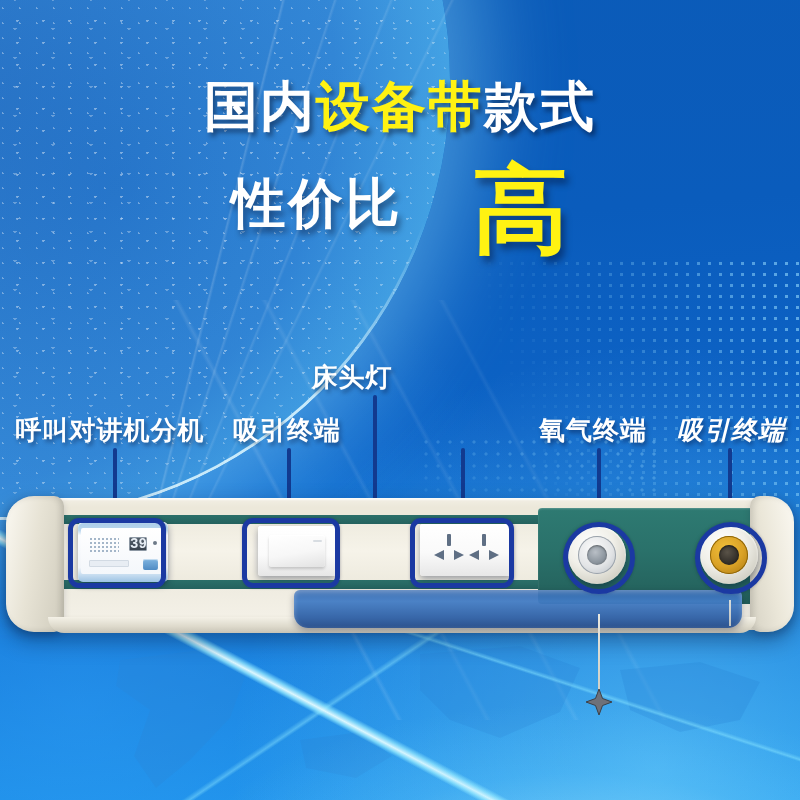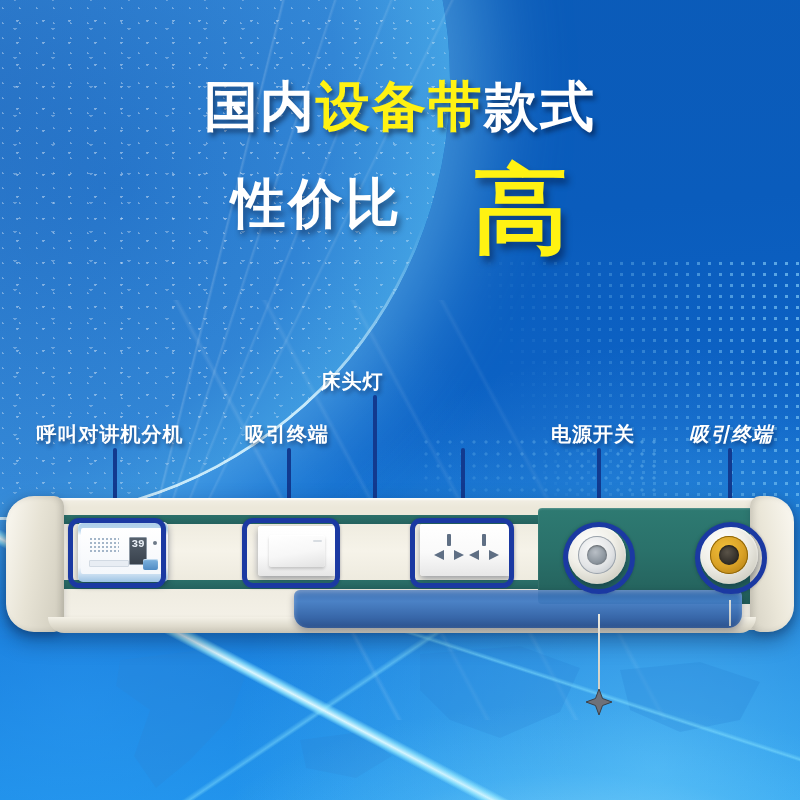--- a/index.html
+++ b/index.html
@@ -124,21 +124,21 @@
   #bigchar {
     font-size:96px; font-weight:bold; color:#fff212; line-height:.92;
     text-shadow:4px 6px 7px rgba(0,0,25,.40);
     position:relative; top:6px;
   }
 
   
   .callout { position:absolute; }
   .callout .ctext {
     position:absolute; bottom:0; left:50%; transform:translateX(-50%);
-    font-size:20px; font-weight:bold; color:#ffffff; white-space:nowrap;
+    font-size:26px; font-weight:bold; color:#ffffff; white-space:nowrap;
     letter-spacing:1px; text-shadow:2px 3px 4px rgba(0,0,30,.40);
   }
   .leader {
     position:absolute; width:4px; background:#123a8f; border-radius:2px;
   }
 
   
   #panel-wrap { position:absolute; left:8px; top:498px; width:784px; height:132px; }
 
   #panel {
@@ -201,24 +201,24 @@
   #intercom-face {
     position:absolute; left:3px; top:6px; right:3px; bottom:8px;
     background:linear-gradient(180deg,#ffffff 0%,#f4f7fb 100%); border-radius:2px;
   }
   #speaker-grille {
     position:absolute; left:8px; top:9px; width:30px; height:16px;
     background-image:radial-gradient(circle, #9fb2c6 .9px, transparent 1.2px);
     background-size:4px 4px; opacity:.95;
   }
   #ic-display {
-    position:absolute; left:48px; top:9px; width:18px; height:28px;
+    position:absolute; left:48px; top:9px; width:18px; height:14px;
     background:linear-gradient(180deg,#55606c,#39424d);
     border:1px solid #8c97a3; border-radius:1px;
-    color:#e8eef5; font-size:11px; font-weight:bold; line-height:12px; text-align:center;
+    color:#e8eef5; font-size:14px; font-weight:bold; line-height:12px; text-align:center;
     font-family:"Liberation Mono","DejaVu Sans Mono",monospace;
   }
   #ic-led { position:absolute; left:72px; top:13px; width:4px; height:4px; border-radius:50%; background:#6d7a88; }
   #ic-bar { position:absolute; left:8px; top:32px; width:40px; height:7px; background:#e8edf3; border:1px solid #d2dae3; border-radius:1px; }
   #ic-button {
     position:absolute; right:7px; bottom:4px; width:15px; height:11px; border-radius:2px;
     background:linear-gradient(180deg,#7fb4e0,#4f8bc4);
     box-shadow:inset 0 1px 1px rgba(255,255,255,.6);
   }
 
@@ -321,21 +321,21 @@
   <div class="leader" style="left:287px; top:448px; height:73px;"></div>
 
   <div class="callout" style="left:272px; top:355px; width:160px; height:40px;">
     <span class="ctext">床头灯</span>
   </div>
   <div class="leader" style="left:373px; top:395px; height:204px;"></div>
 
   <div class="leader" style="left:461px; top:448px; height:73px;"></div>
 
   <div class="callout" style="left:528px; top:408px; width:130px; height:40px;">
-    <span class="ctext">电源开关</span>
+    <span class="ctext">氧气终端</span>
   </div>
   <div class="leader" style="left:597px; top:448px; height:82px;"></div>
 
   <div class="callout" style="left:664px; top:408px; width:134px; height:40px;font-style:italic;">
     <span class="ctext">吸引终端</span>
   </div>
   <div class="leader" style="left:728px; top:448px; height:82px;"></div>
 
   <div id="panel-wrap">
     <div id="panel"></div>

